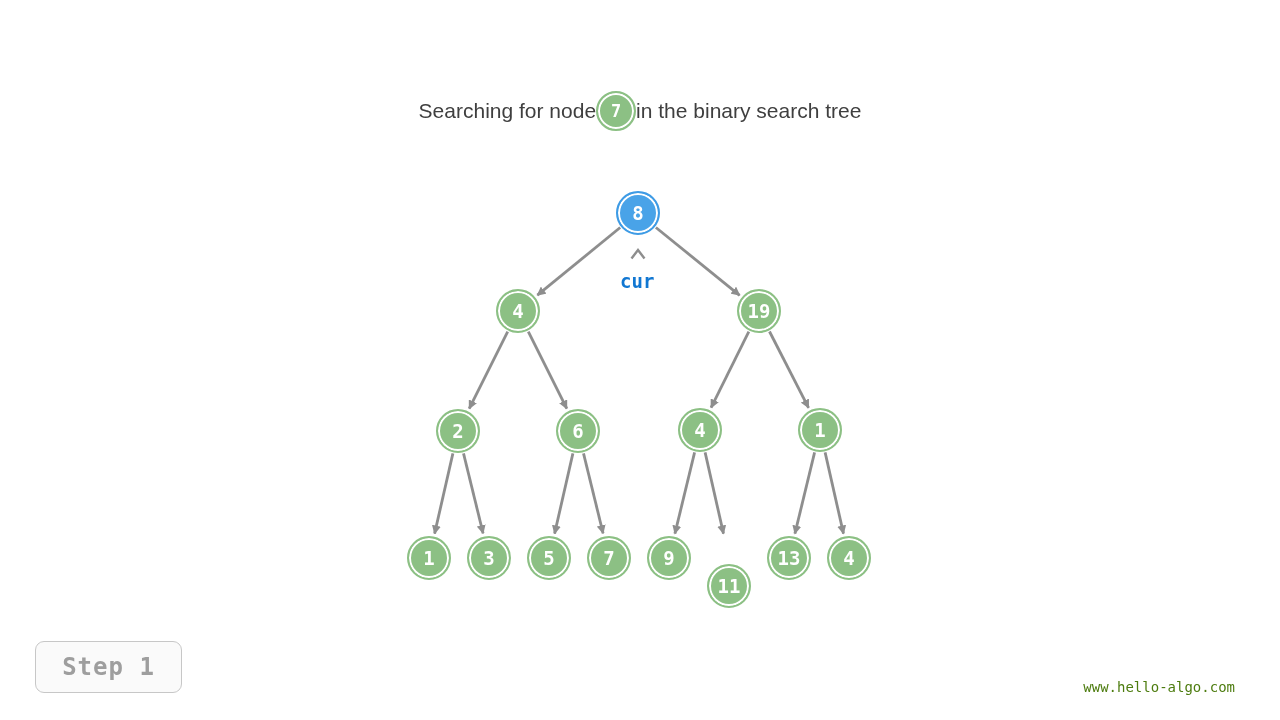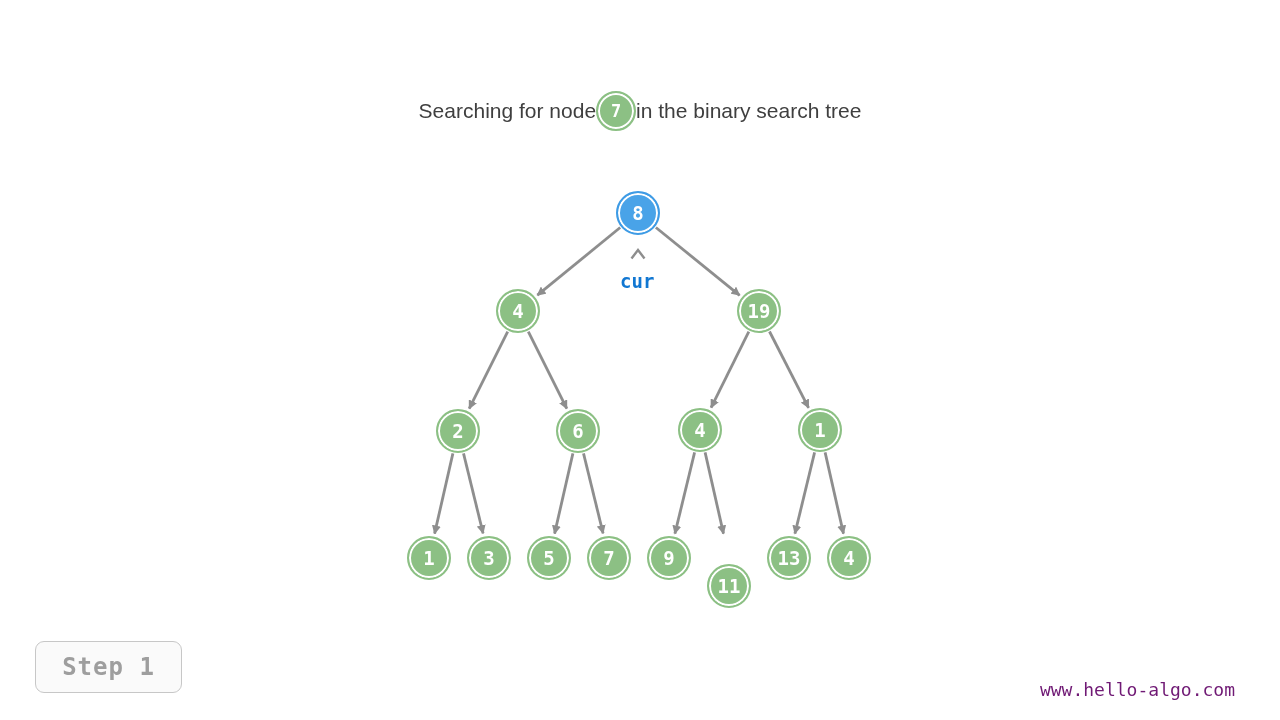--- a/index.html
+++ b/index.html
@@ -46,21 +46,21 @@
     position:absolute;left:35px;top:641px;width:147px;height:52px;
     box-sizing:border-box;background:#fafafa;
     border:1.5px solid #c7c7c7;border-radius:9px;
     display:flex;align-items:center;justify-content:center;
     font-family:"DejaVu Sans Mono",monospace;font-weight:bold;
     font-size:24px;color:#9e9e9e;letter-spacing:1px;
   }
   .watermark{
     position:absolute;right:45px;top:679px;
     font-family:"DejaVu Sans Mono",monospace;
-    font-size:18px;color:#701a75;
+    font-size:14px;color:#4d7c0f;
   }
 </style>
 </head>
 <body>
 
 <div class="stage">
 
   <div class="title-row">
     <span>Searching for node</span>
     <span class="title-circle">

